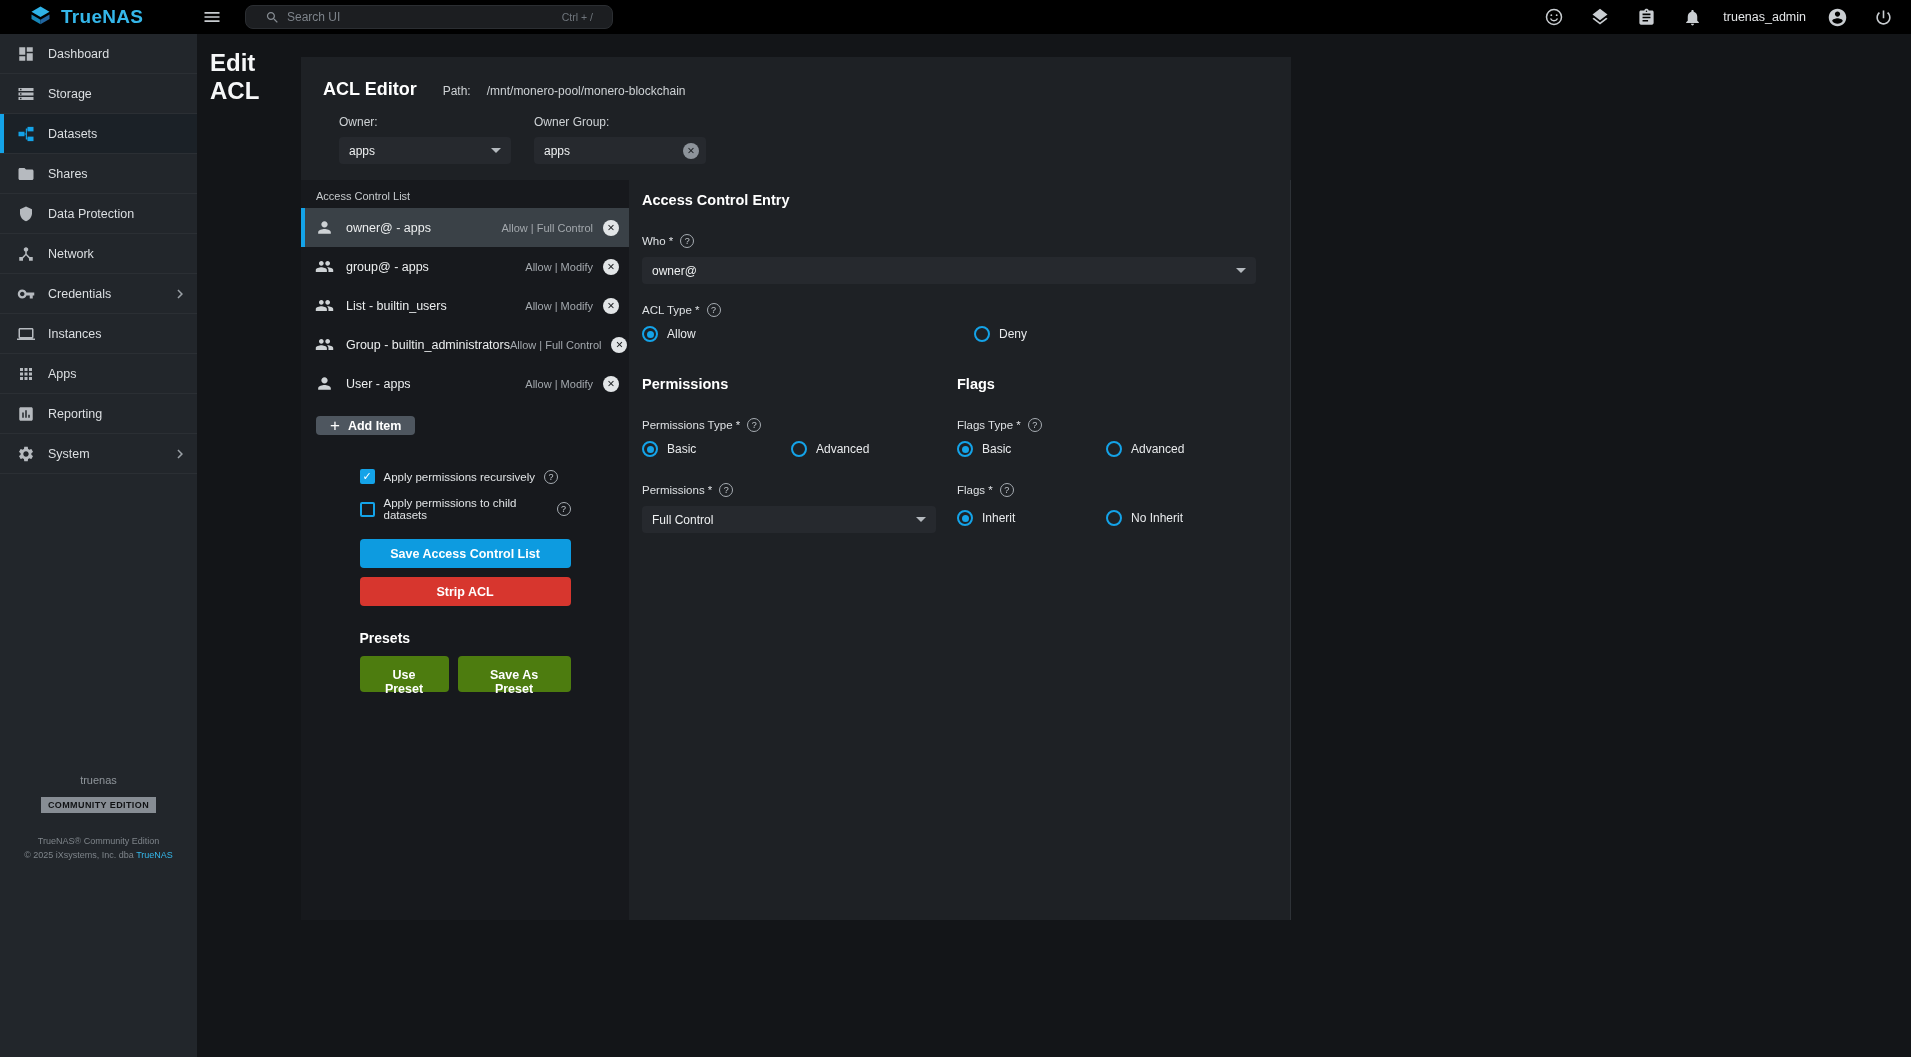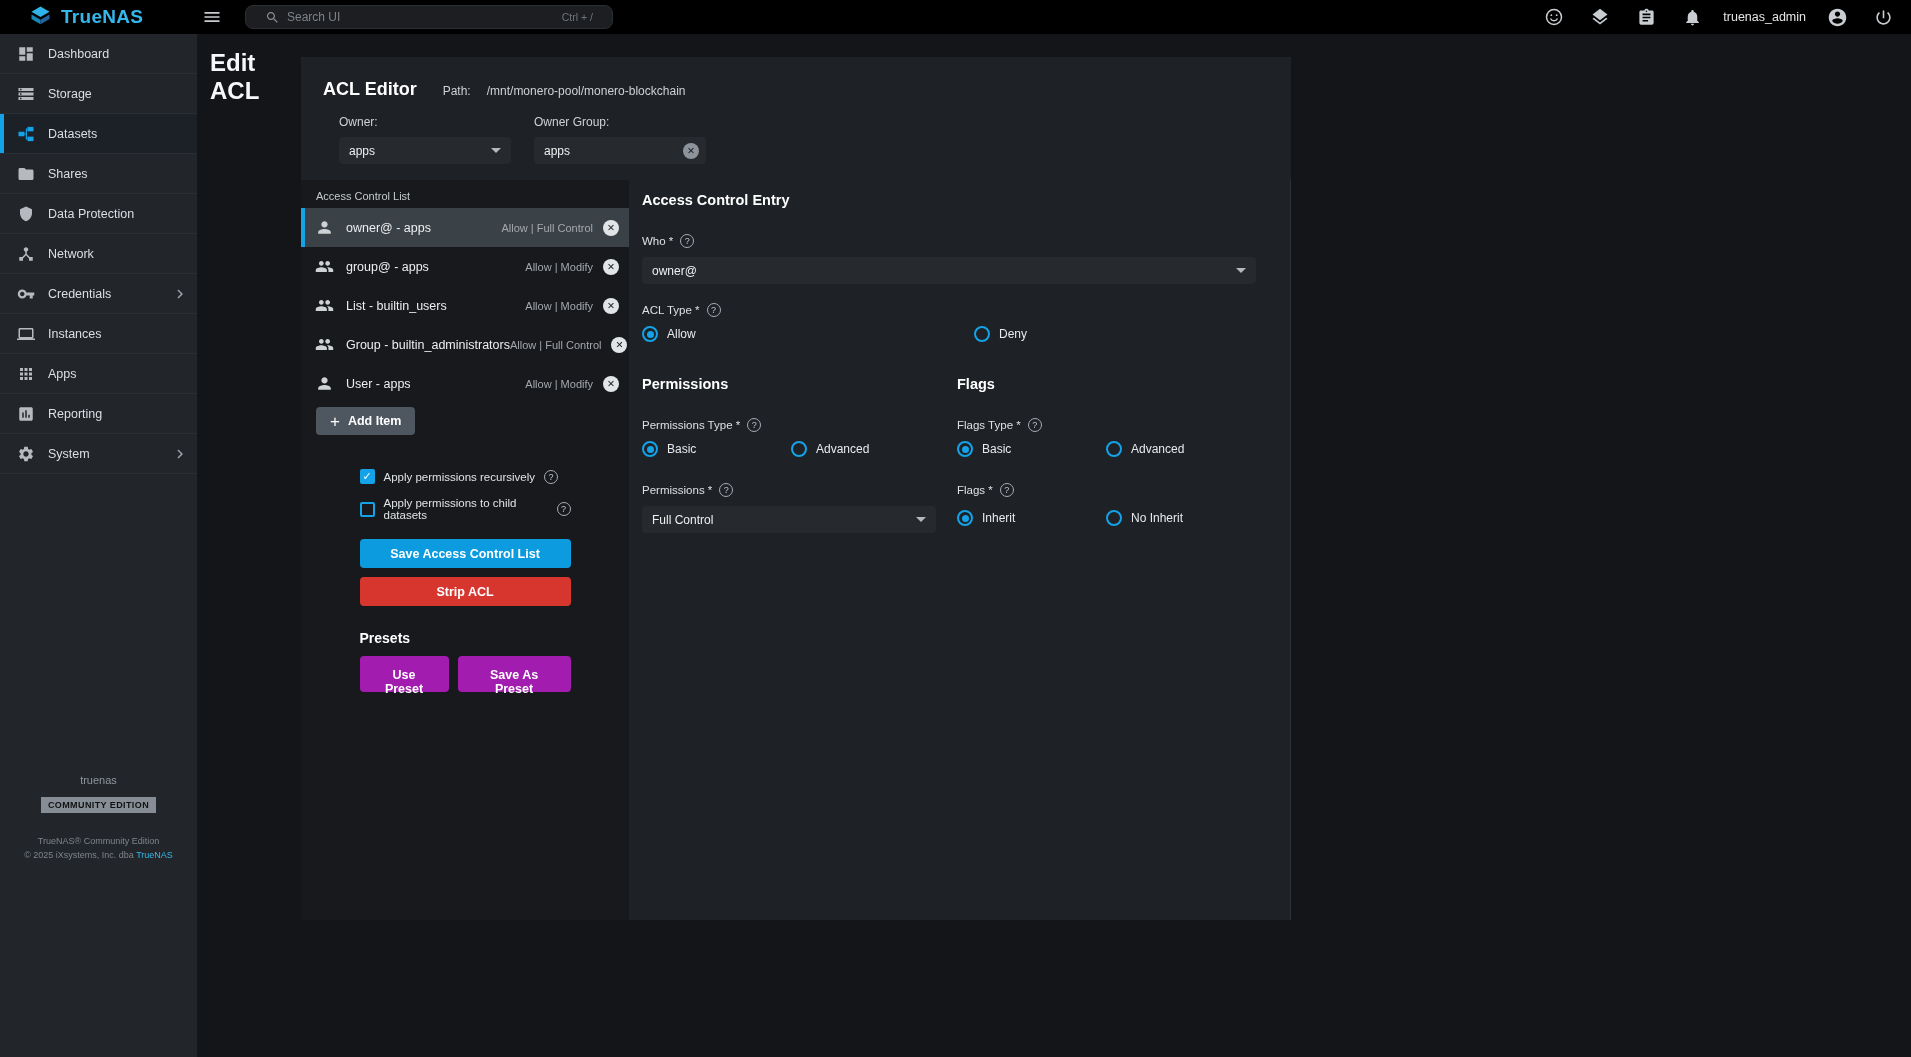--- a/index.html
+++ b/index.html
@@ -69,31 +69,31 @@
 
   
   .acl-panel{width:328px;flex:0 0 328px;background:#17191d;padding-top:10px;display:flex;flex-direction:column}
   .panel-title{font-size:11px;color:#c6cacd;padding-left:15px;margin-bottom:6px}
   .acl-row{height:39px;display:flex;align-items:center;padding:0 10px 0 14px;cursor:pointer;position:relative}
   .acl-row.selected{background:#3a4147}
   .acl-row.selected::before{content:"";position:absolute;left:0;top:0;bottom:0;width:4px;background:#14a3e8}
   .aicon{width:19px;height:19px;color:#ced2d5;margin-right:12px;flex:0 0 19px}
   .aname{font-size:12.5px;color:#eceeef;white-space:nowrap}
   .adetail{margin-left:auto;font-size:11px;color:#a3a8ad;margin-right:10px;white-space:nowrap}
-  .add-item{margin:4px 0 0 15px;align-self:flex-start;background:#4e565f;color:#fff;font-weight:bold;font-size:12.5px;border:none;border-radius:4px;height:28px;padding:0 14px;display:flex;align-items:center;gap:8px;cursor:pointer;font-family:inherit}
+  .add-item{margin:13px 0 0 15px;align-self:flex-start;background:#4e565f;color:#fff;font-weight:bold;font-size:12.5px;border:none;border-radius:4px;height:19px;padding:0 14px;display:flex;align-items:center;gap:8px;cursor:pointer;font-family:inherit}
   .add-plus{font-size:17px;font-weight:normal;line-height:1}
   .add-plus::after{content:"+"}
   .panel-controls{width:211px;margin:34px auto 0;display:flex;flex-direction:column}
   .panel-controls .cb-item{width:auto;margin-bottom:13px;font-size:11.5px}
   .btn{border:none;border-radius:4px;font-weight:bold;font-size:12.5px;color:#fff;cursor:pointer;font-family:inherit}
   .btn-save{background:#0d9be0;height:29px;margin-top:5px}
   .btn-strip{background:#d7362e;height:29px;margin-top:9px}
   .presets-h{font-size:14px;font-weight:bold;color:#fff;margin-top:24px}
   .preset-row{display:flex;gap:9px;margin-top:10px}
-  .btn-gray{background:#a21caf;height:36px;padding:12px 14px}
+  .btn-gray{background:#4d7c0f;height:36px;padding:12px 14px}
 
   
   .ace-panel{width:662px;flex:0 0 662px;border-right:1px solid #2e3237;padding:12px 0 0 13px}
   .ace-title{font-size:14.5px;font-weight:bold;color:#fff}
   .flabel{display:flex;align-items:center;gap:7px;font-size:11.5px;color:#dde0e3;margin-bottom:9px}
   .who-block{margin-top:26px}
   .who-select{width:614px}
   .acltype-block{margin-top:19px}
   .radio-row{display:flex}
   .radio{display:flex;align-items:center;gap:9px;font-size:12px;color:#e8eaec;cursor:pointer}

